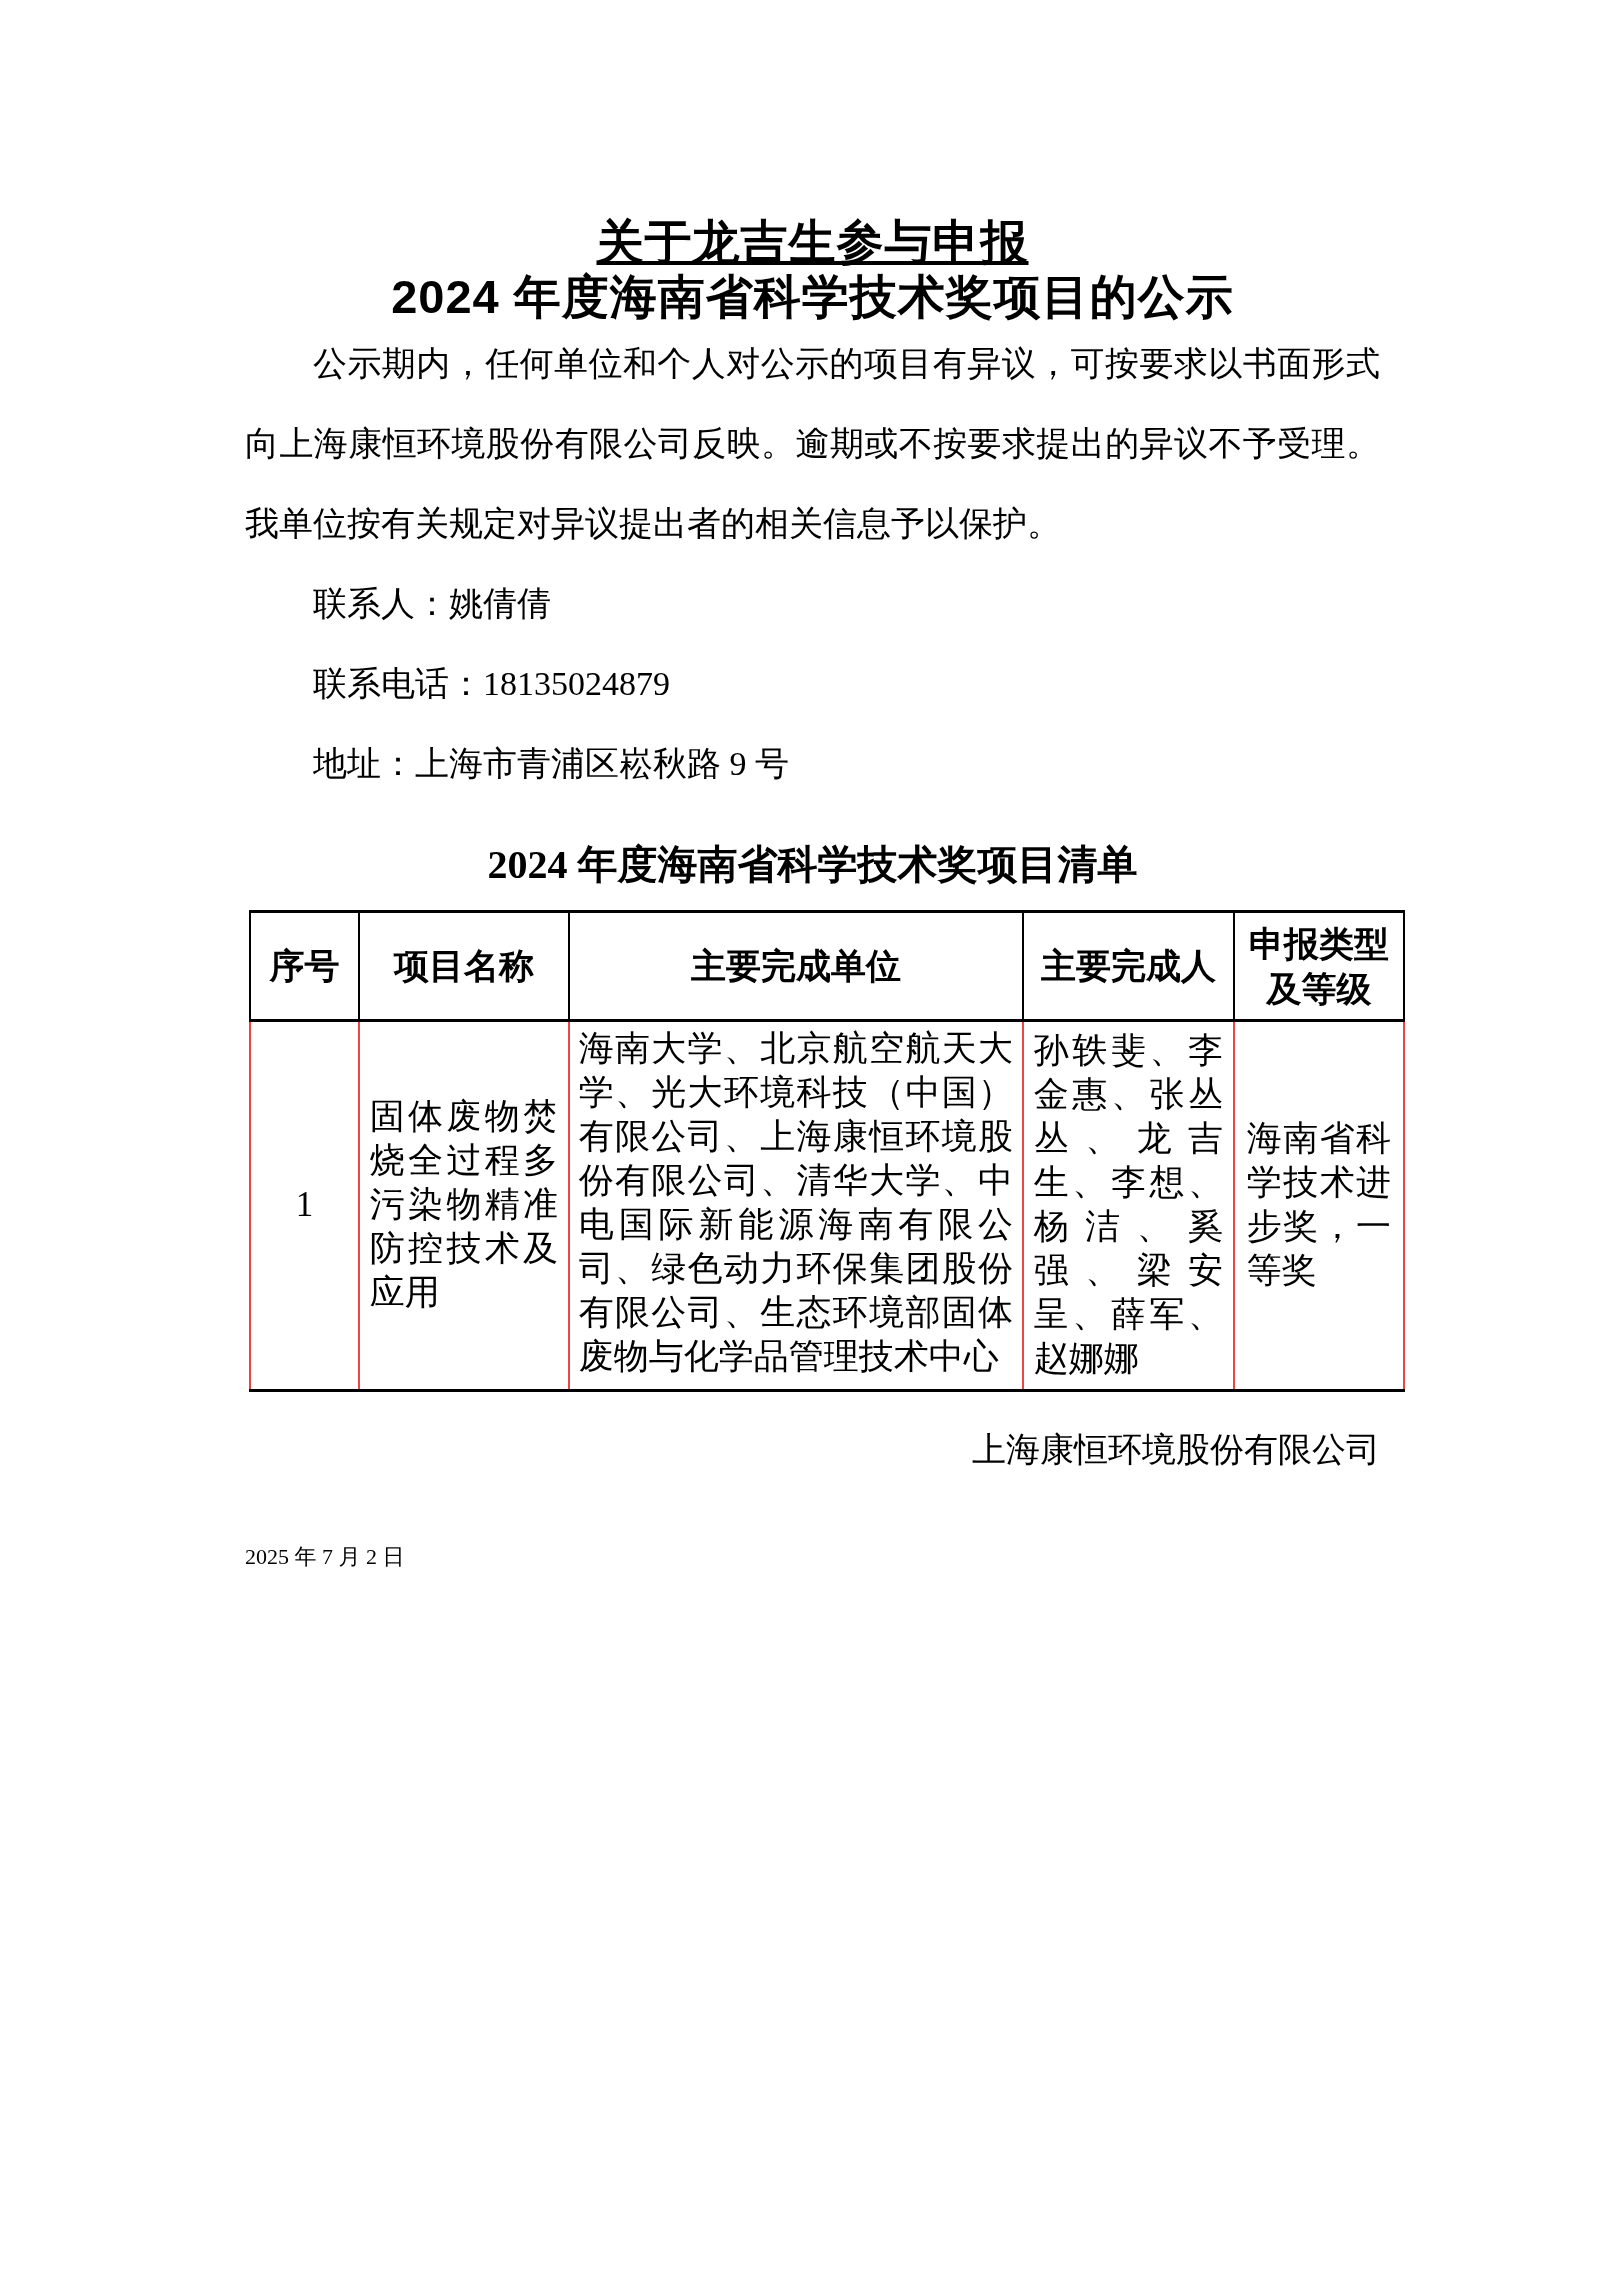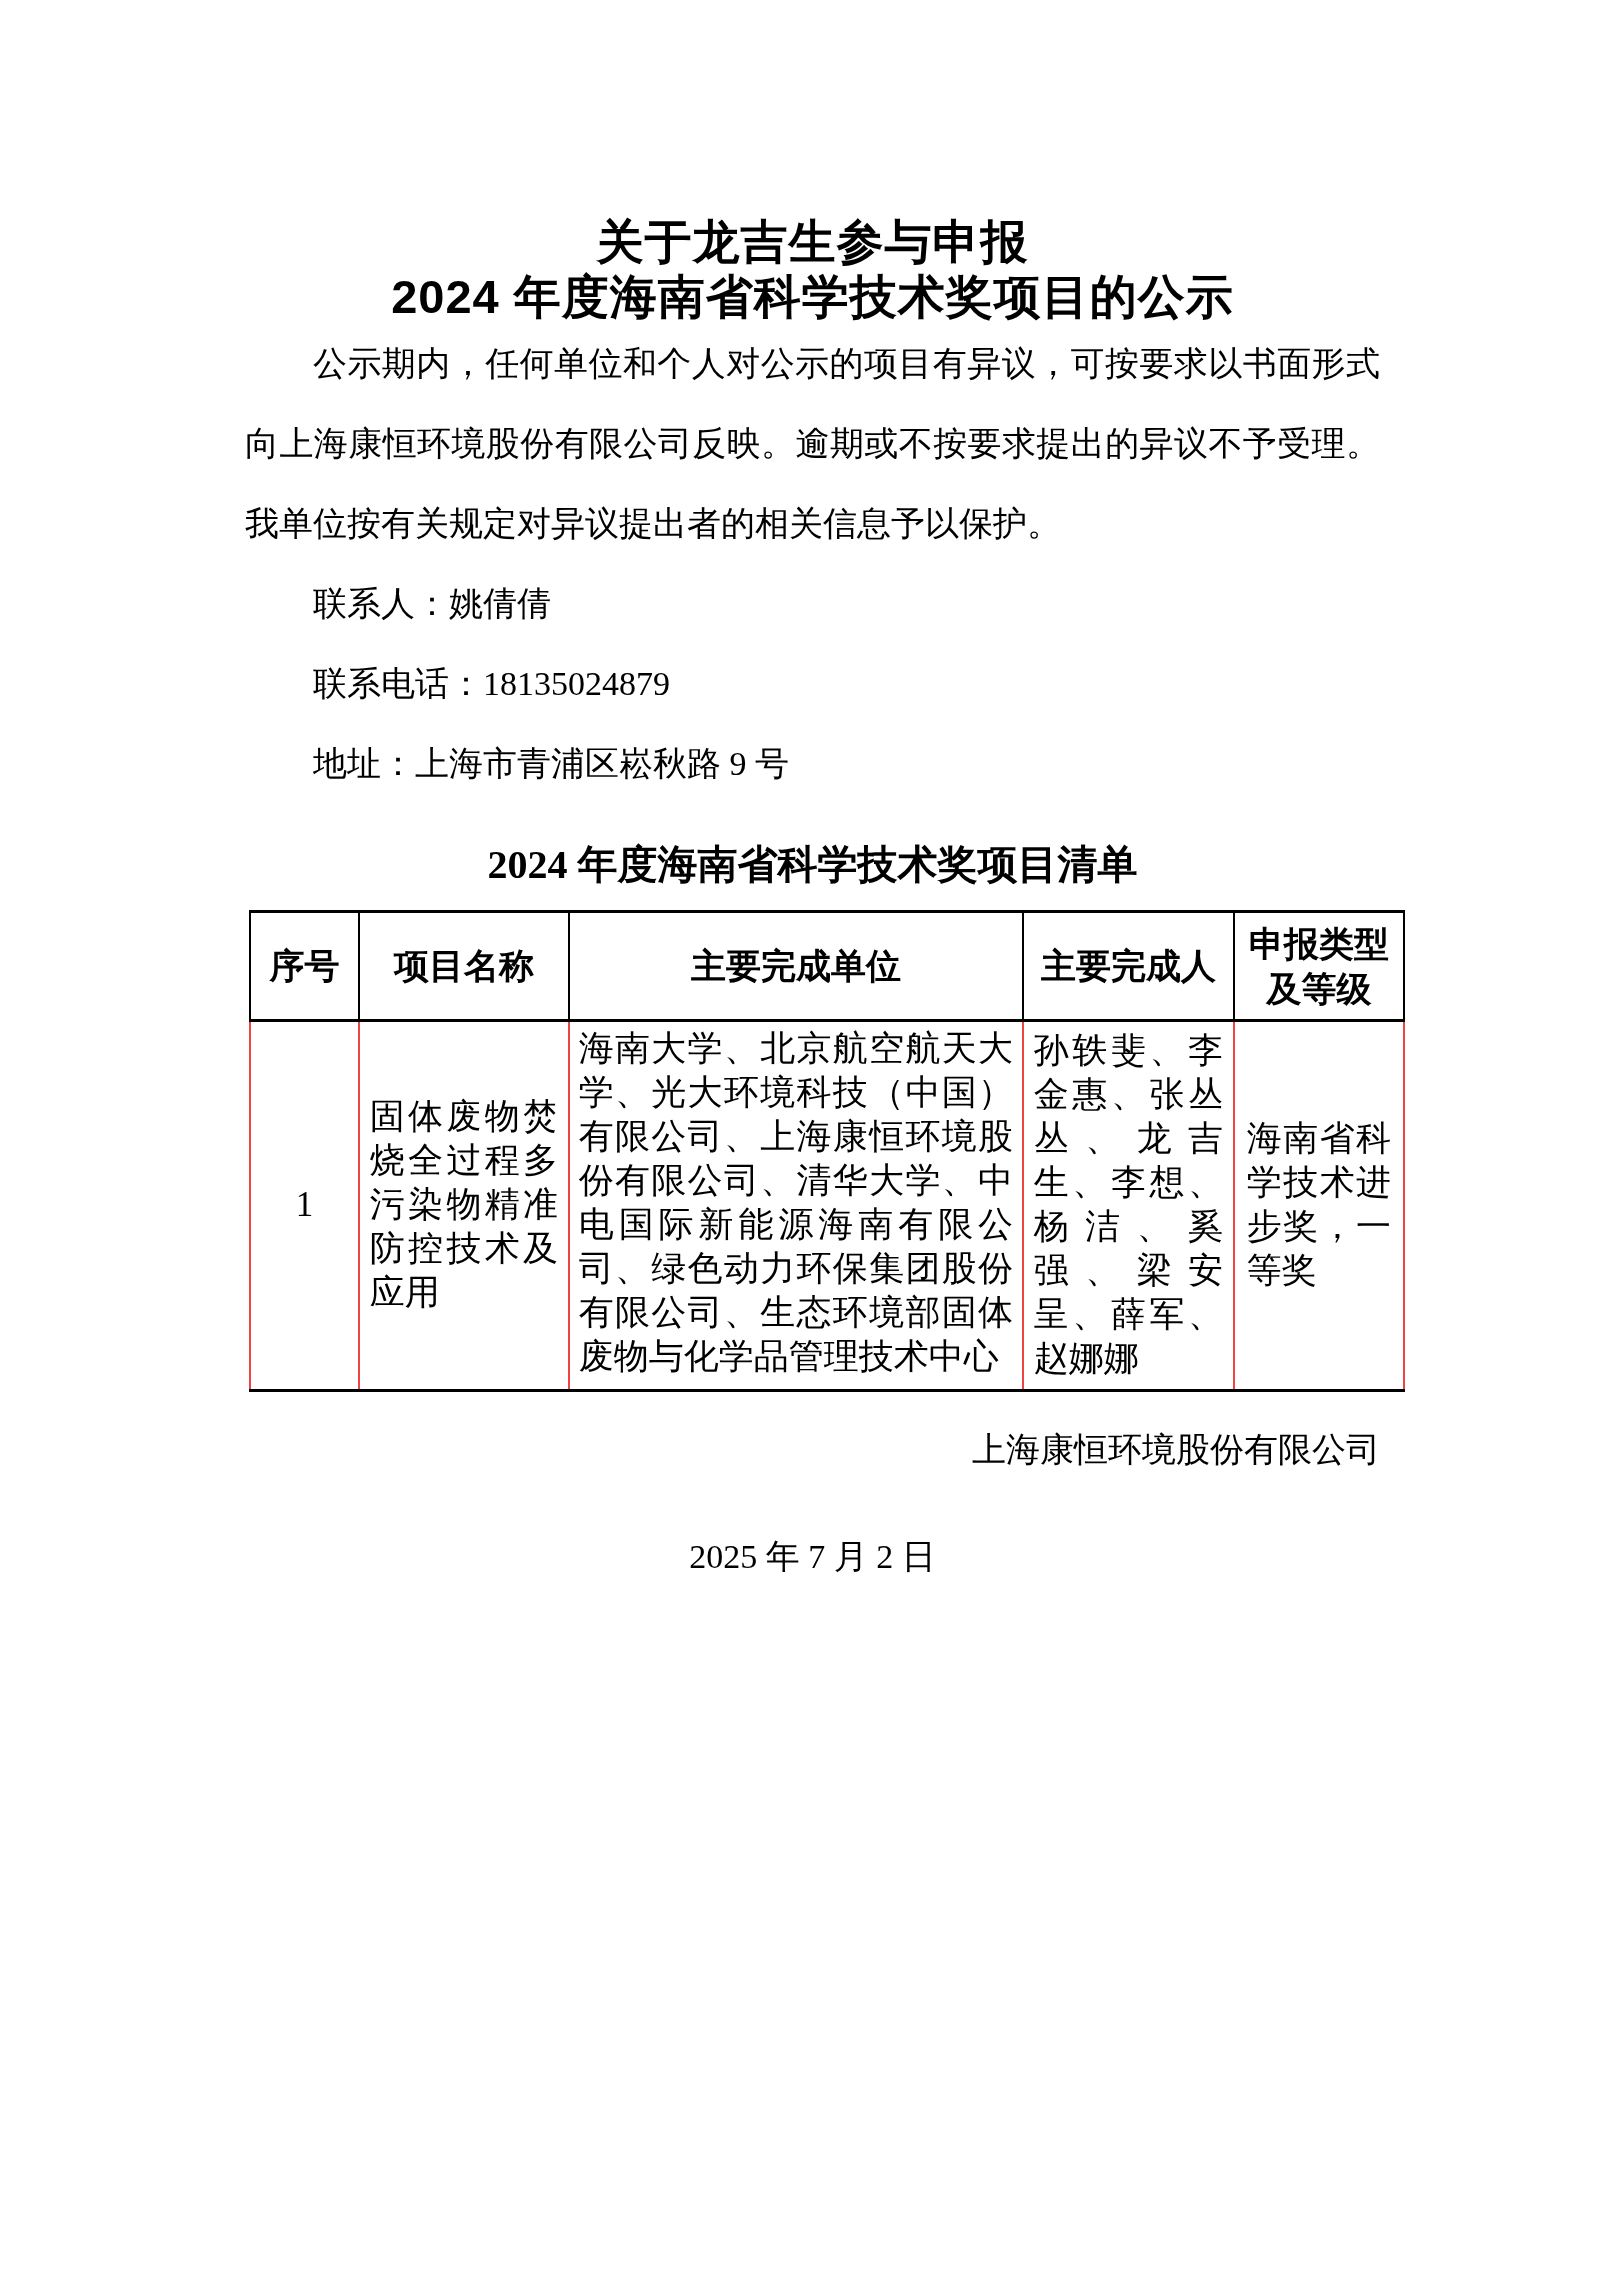--- a/index.html
+++ b/index.html
@@ -18,21 +18,21 @@
     width:1135px;
   }
   .doc-title{
     font-family:"Liberation Sans","DejaVu Sans",sans-serif;
     font-weight:bold;
     font-size:47px;
     line-height:55px;
     text-align:center;
     letter-spacing:1px;
   }
-  .doc-title.line1{margin-top:214px;}
+  .doc-title.line1{margin-top:214px;text-decoration:underline;}
   .doc-title.line2{}
   .body-par{
     margin:0;
     font-size:34px;
     line-height:80px;
     text-align:justify;
     text-indent:2em;
   }
   .body-par.first{margin-top:53px;}
   .contact-line{
@@ -82,23 +82,23 @@
   .award-table td.cell-people{text-align:justify;}
   .award-table td.cell-award{text-align:justify;padding:5.9px 11.8px;border-radius:25px;}
   .footer-company{
     margin-top:17.6px;
     font-size:34px;
     line-height:80px;
     text-align:right;
   }
   .footer-date{
     margin-top:27.4px;
-    font-size:34px;
+    font-size:22px;
     line-height:80px;
-    text-align:center;
+    text-align:left;
   }
 </style>
 </head>
 <body>
 
 <div class="page">
   <div class="content">
 
     <div class="doc-title line1">关于龙吉生参与申报</div>
     <div class="doc-title line2">2024 年度海南省科学技术奖项目的公示</div>

